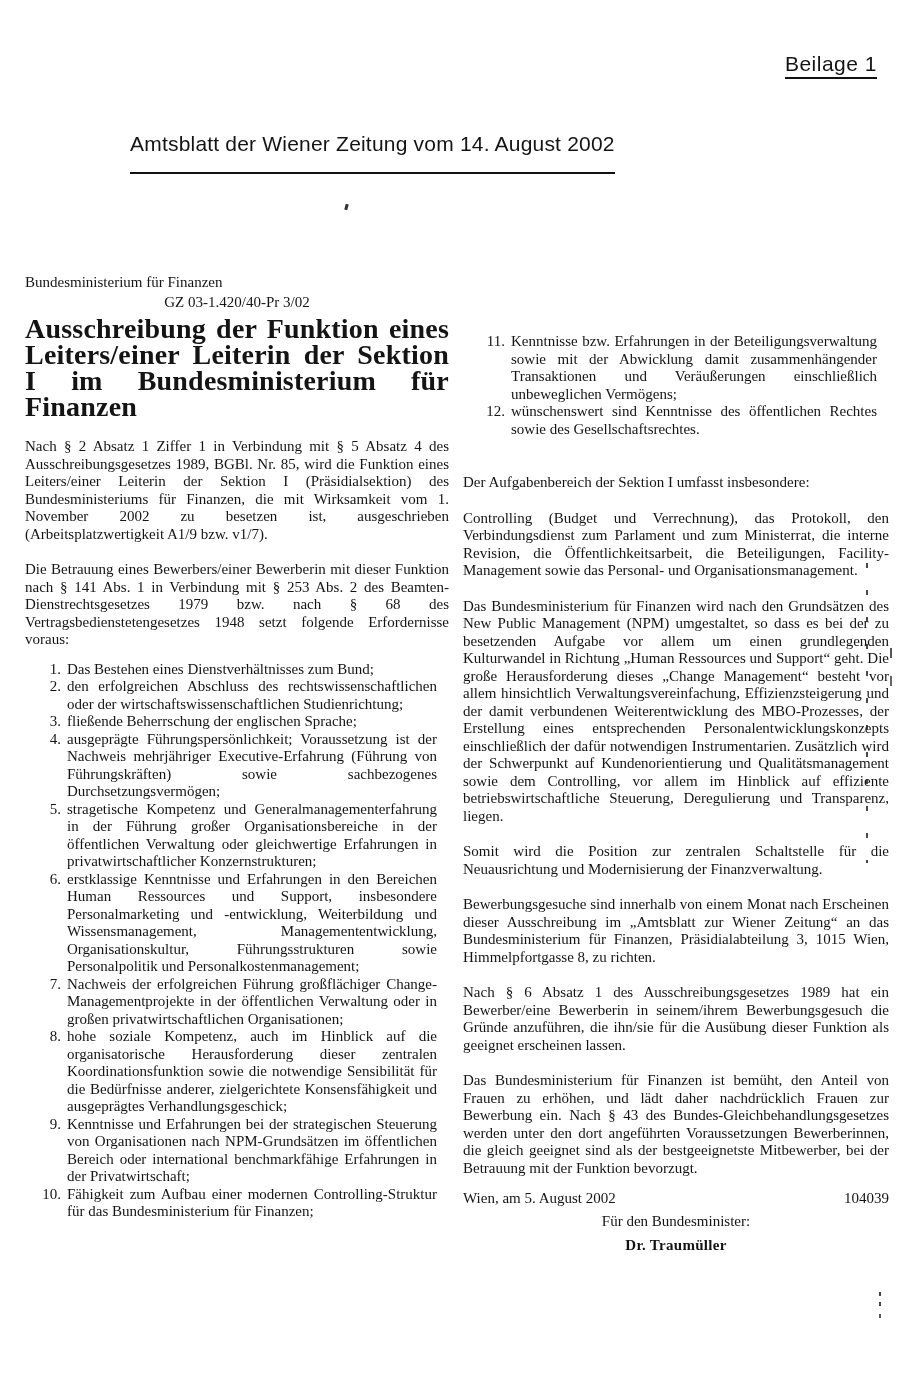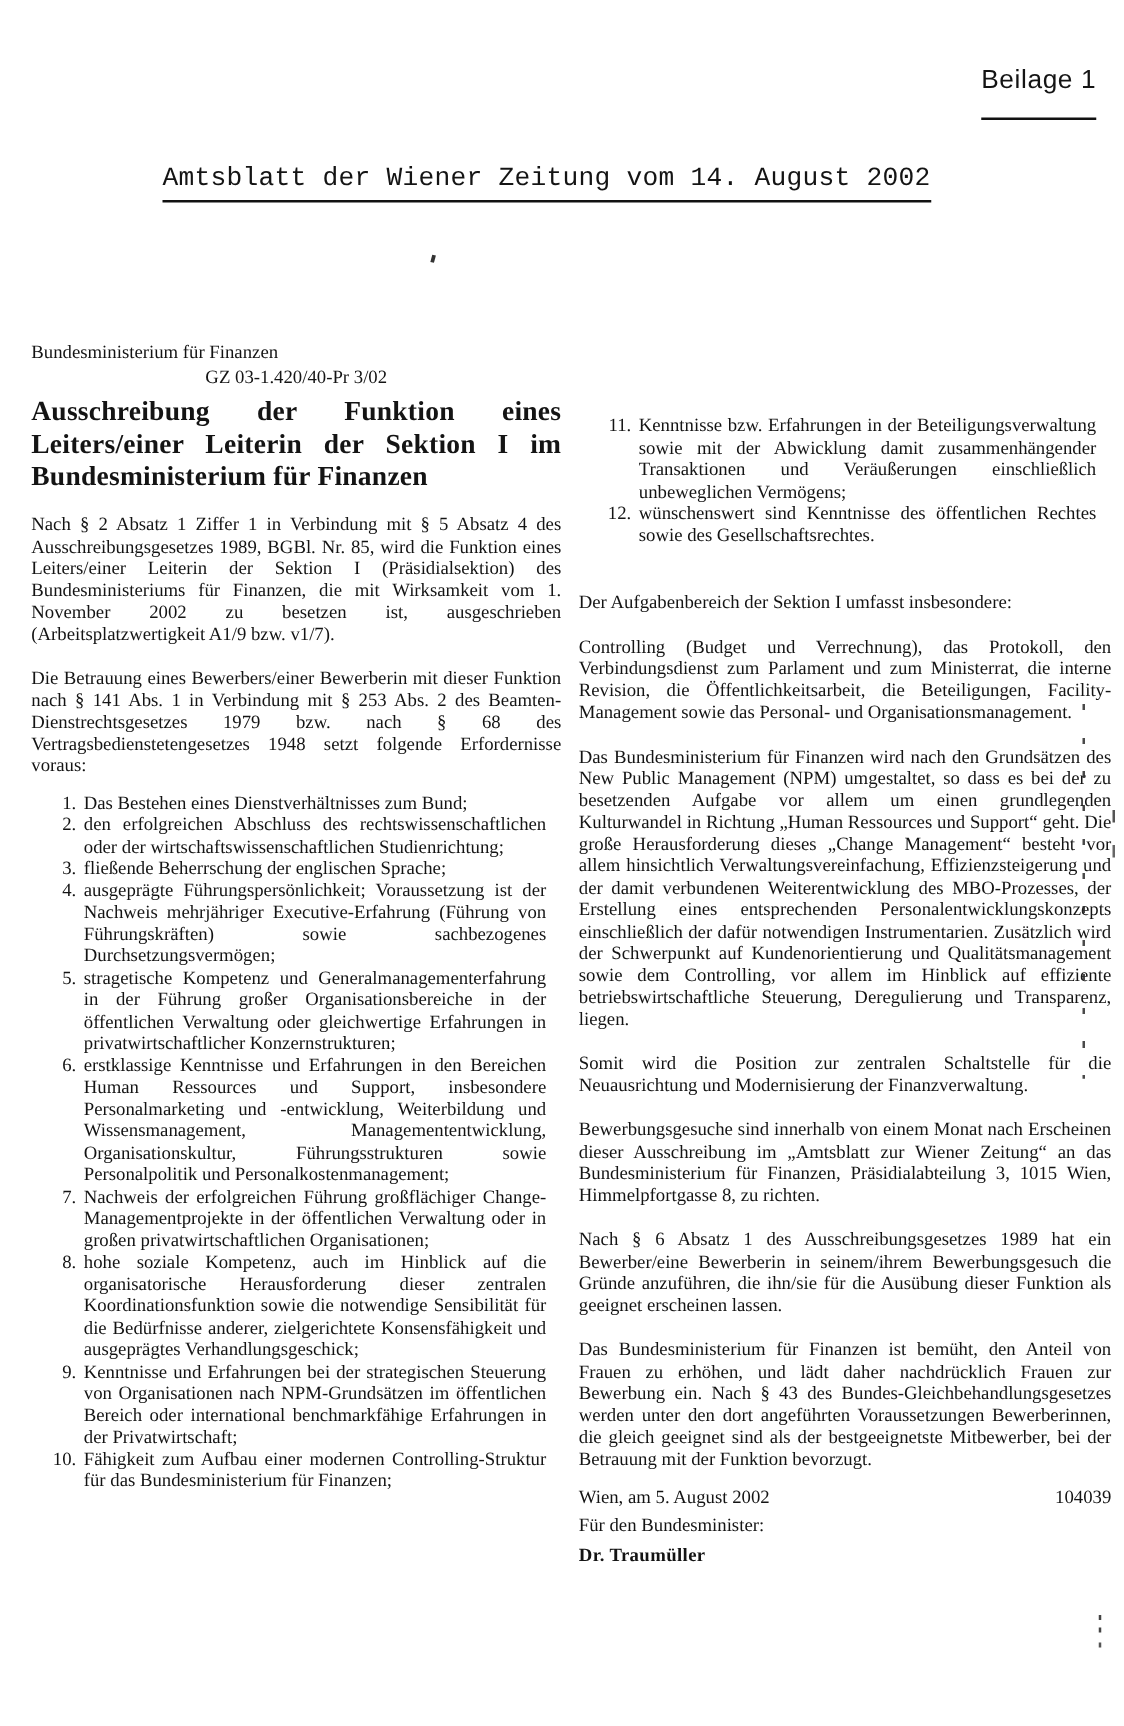--- a/index.html
+++ b/index.html
@@ -18,31 +18,31 @@
   }
   
   .beilage {
     position: absolute;
     top: 52px;
     right: 22px;
     font-family: "Liberation Sans", sans-serif;
     font-size: 21px;
     font-weight: 500;
     border-bottom: 2px solid #111;
-    padding-bottom: 18px;
+    padding-bottom: 1px;
     letter-spacing: 0.5px;
   }
   .doc-title {
     position: absolute;
     top: 132px;
     left: 130px;
-    font-family: Liberation Mono, monospace;
+    font-family: Liberation Sans, sans-serif;
     font-size: 21px;
     border-bottom: 2px solid #111;
-    padding-bottom: 5px;
+    padding-bottom: 16px;
     letter-spacing: 0.2px;
   }
   
   .columns {
     position: absolute;
     top: 272px;
     left: 25px;
     width: 864px;
     display: flex;
     gap: 14px;
@@ -52,21 +52,21 @@
     line-height: 17.5px;
     text-align: justify;
   }
   .col-left  { width: 424px; }
   .col-right { width: 426px; padding-top: 49px; }
 
   .ministry-line { line-height: 20px; text-align: left; }
   .gz-line      { line-height: 20px; text-align: center; margin-bottom: 4px; }
 
   .main-heading {
-    font-size: 22px;
+    font-size: 28px;
     line-height: 26px;
     font-weight: bold;
     text-align: justify;
     margin-bottom: 5px;
     letter-spacing: 0.2px;
   }
   .para { margin: 18px 0 7px 0; }
   .para:last-child { margin-bottom: 0; }
 
   
@@ -82,21 +82,21 @@
   .col-right .req-num { flex-basis: 36px; }
   .req-text { flex: 1; text-align: justify; }
 
   
   .closing-row {
     display: flex;
     justify-content: space-between;
     margin-top: 10px;
     line-height: 22px;
   }
-  .closing-line { line-height: 24px; text-align: left; }
+  .closing-line { line-height: 24px; text-align: center; }
   .signature {
     font-weight: bold;
     letter-spacing: 0.3px;
   }
 
   
   .artifact { position: absolute; pointer-events: none; }
   .dash-line {
     top: 563px;
     left: 866px;

